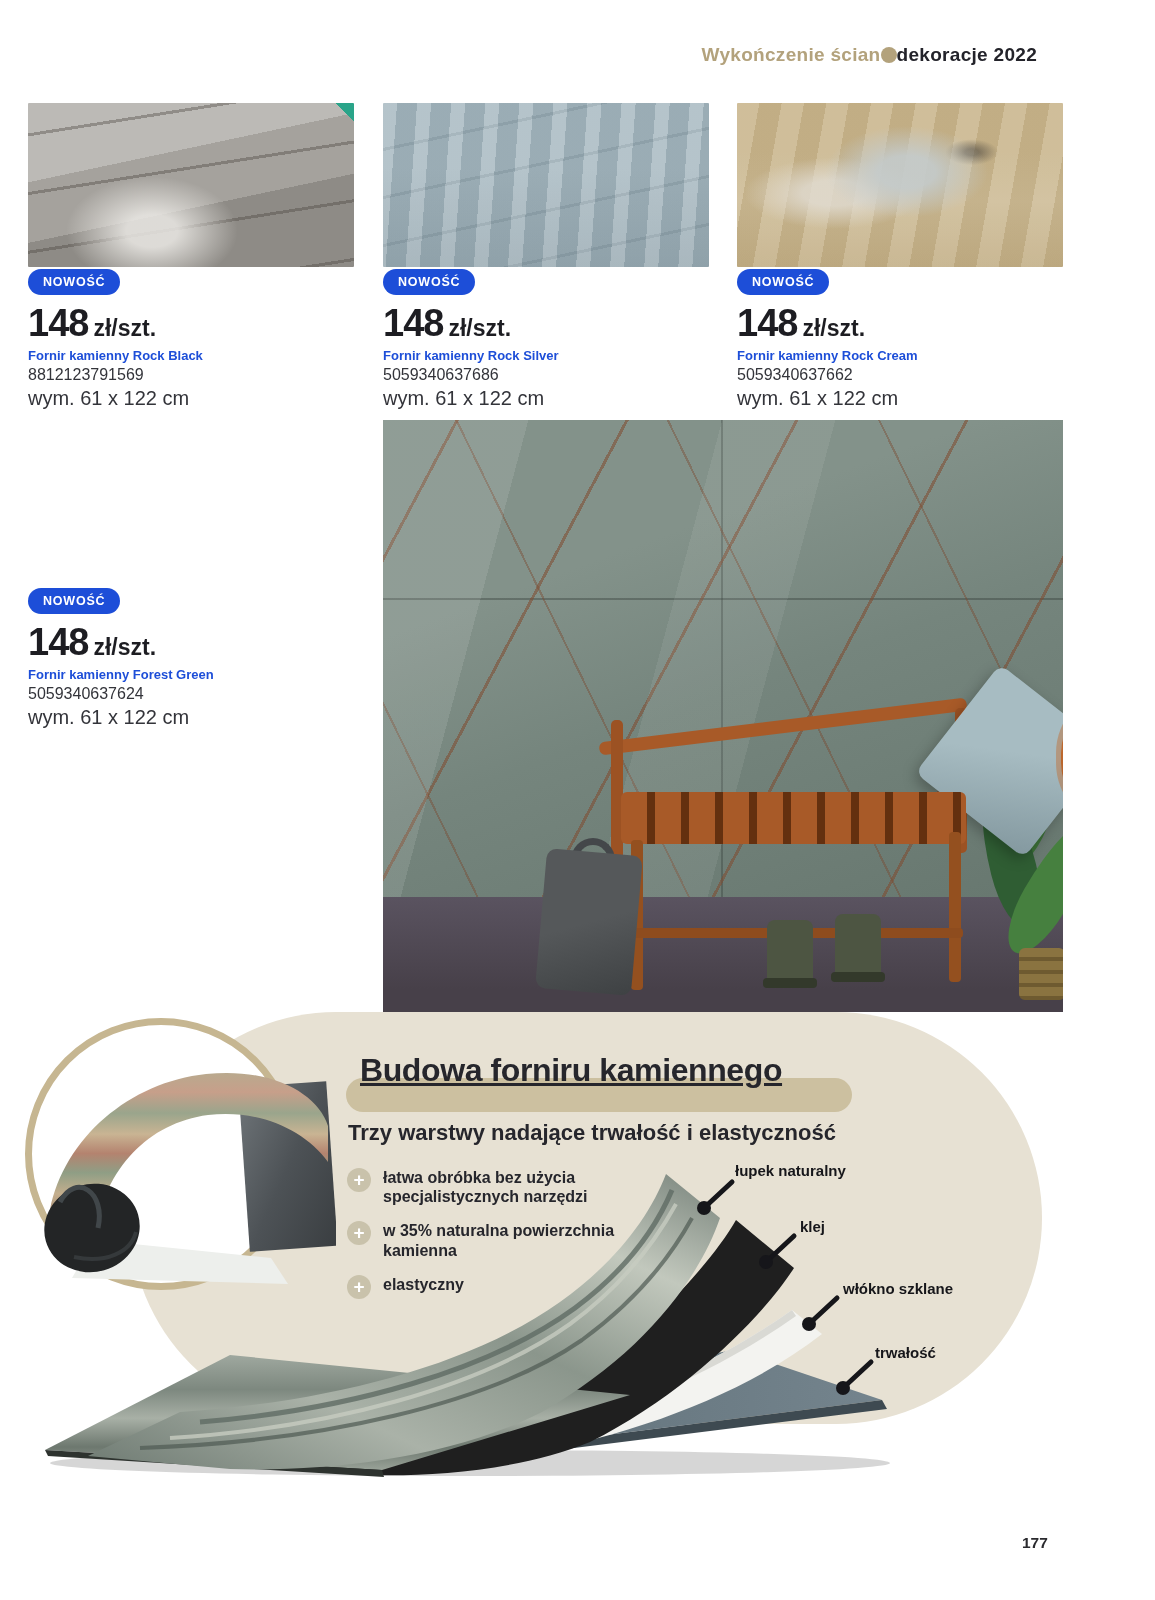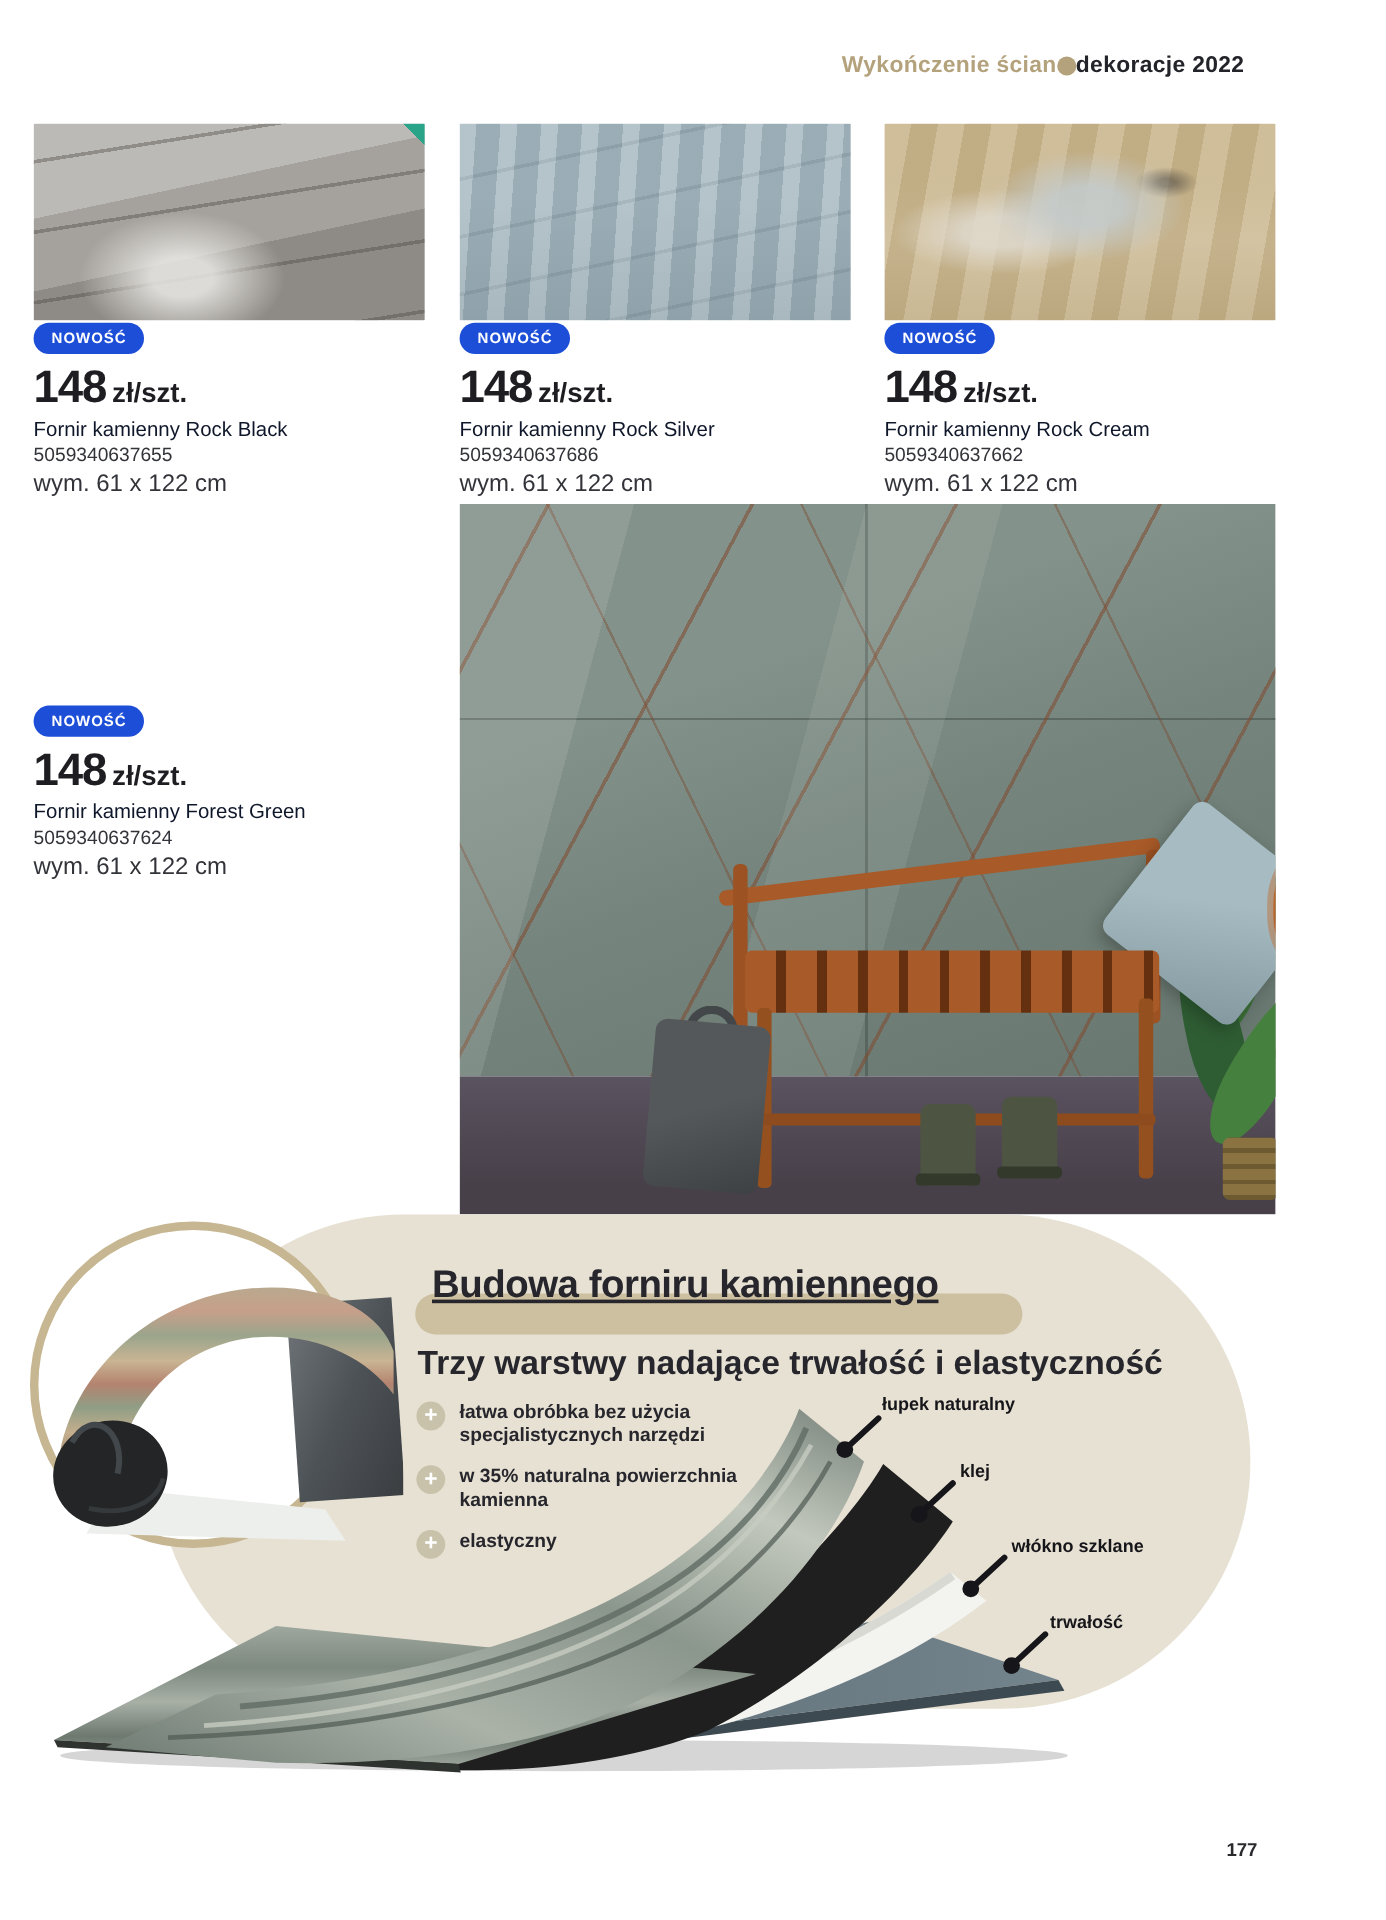--- a/index.html
+++ b/index.html
@@ -24,21 +24,21 @@
   .pimg { width:326px; border-radius:1px; }
   .badge {
     display:inline-block; margin-top:2px;
     background:#1d4ed8; color:#fff;
     font-size:12.5px; font-weight:700; letter-spacing:.8px;
     padding:6px 15px; border-radius:15px;
   }
   .price { margin-top:7px; white-space:nowrap; }
   .price .num { font-size:38px; font-weight:800; letter-spacing:-1px; color:#1d1d22; }
   .price .unit { font-size:23px; font-weight:800; color:#1d1d22; margin-left:5px; }
-  .pname { font-size:17px; font-weight:400; margin-top:3px; color:#0f172a; }
+  .pname { font-size:13px; font-weight:700; margin-top:3px; color:#1d4ed8; }
   .pcode { font-size:16px; margin-top:3px; color:#33343a; }
   .pdims { font-size:20px; margin-top:3px; color:#33343a; }
 
   
   .tex-rock-black { height:164px;
     background:
       linear-gradient(225deg, #2aa489 0 13px, rgba(0,0,0,0) 13px),
       radial-gradient(ellipse at 38% 78%, rgba(235,233,229,.85) 0 9%, rgba(0,0,0,0) 30%),
       repeating-linear-gradient(171deg, rgba(0,0,0,0) 0 30px, rgba(72,66,60,.38) 30px 33px, rgba(0,0,0,0) 33px 58px),
       linear-gradient(168deg, #bcbab6 0 34%, #a5a29d 34% 60%, #8e8b86 60% 100%);
@@ -107,21 +107,21 @@
   .blob { position:absolute; left:130px; top:1012px; width:912px; height:412px;
     background:#e7e1d3; border-radius:210px; }
   .ring { position:absolute; left:25px; top:1018px; width:272px; height:272px;
     background:#ffffff; border:7px solid #c6b691; border-radius:50%; }
   .roll-wrap { position:absolute; left:36px; top:1032px; width:300px; height:254px; }
 
   .info-title { position:absolute; left:360px; top:1052px; font-size:32px; font-weight:800;
     letter-spacing:-.4px; color:#26262c; z-index:3;text-decoration:underline; }
   .info-title-bar { position:absolute; left:346px; top:1078px; width:506px; height:34px;
     background:#ccc0a0; border-radius:17px; z-index:2; }
-  .info-sub { position:absolute; left:348px; top:1120px; font-size:28px; font-weight:700; color:#26262c; z-index:3; }
+  .info-sub { position:absolute; left:348px; top:1120px; font-size:22px; font-weight:700; color:#26262c; z-index:3; }
 
   .features { position:absolute; left:347px; top:1168px; width:300px; z-index:3; list-style:none; }
   .features li { display:flex; gap:12px; margin-bottom:15px; }
   .plus-icon { flex:0 0 24px; width:24px; height:24px; border-radius:50%; background:#c9c2ab;
     color:#fff; font-size:19px; font-weight:800; line-height:23px; text-align:center; }
   .feat-text { font-size:16px; font-weight:700; line-height:1.2; color:#26262c; max-width:250px; }
 
   .layer-label { position:absolute; font-size:15px; font-weight:800; color:#16161a; z-index:4; white-space:nowrap; }
   .pointer { position:absolute; z-index:4; }
 
@@ -140,21 +140,21 @@
     <span class="catalog">dekoracje 2022</span>
   </div>
 
   <div class="pcard" style="left:28px; top:103px;">
     <div class="pimg tex-rock-black"></div>
     <div><span class="badge">NOWOŚĆ</span></div>
     <div class="price">
       <span class="num">148</span><span class="unit">zł/szt.</span>
     </div>
     <div class="pname">Fornir kamienny Rock Black</div>
-    <div class="pcode">5059340637655</div>
+    <div class="pcode">8812123791569</div>
     <div class="pdims">wym. 61 x 122 cm</div>
   </div>
 
   <div class="pcard" style="left:383px; top:103px;">
     <div class="pimg tex-rock-silver"></div>
     <div><span class="badge">NOWOŚĆ</span></div>
     <div class="price">
       <span class="num">148</span><span class="unit">zł/szt.</span>
     </div>
     <div class="pname">Fornir kamienny Rock Silver</div>

